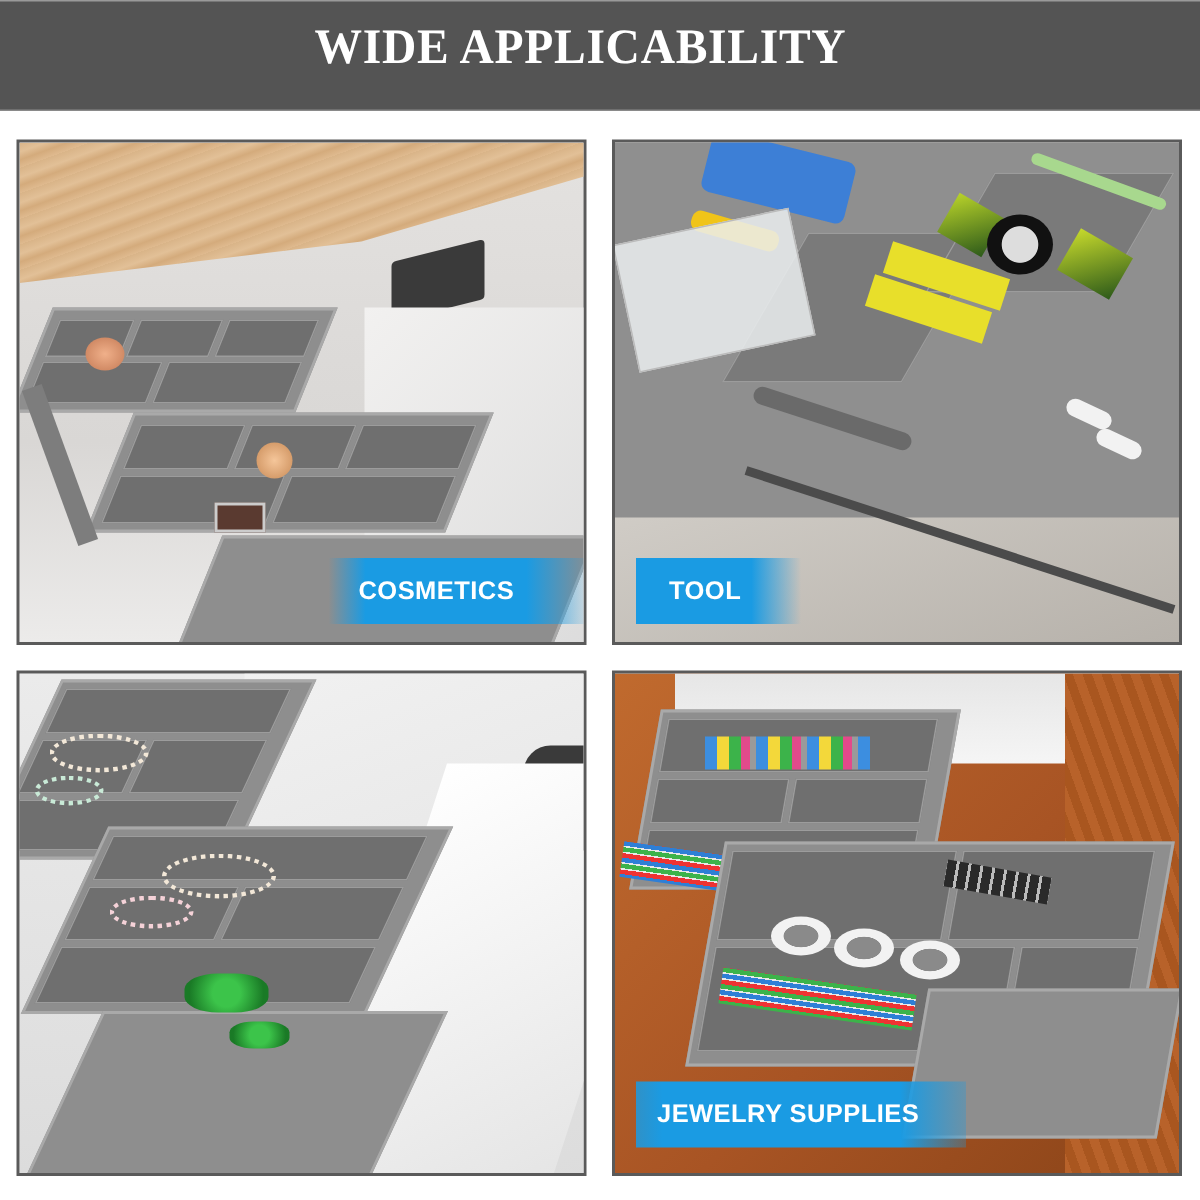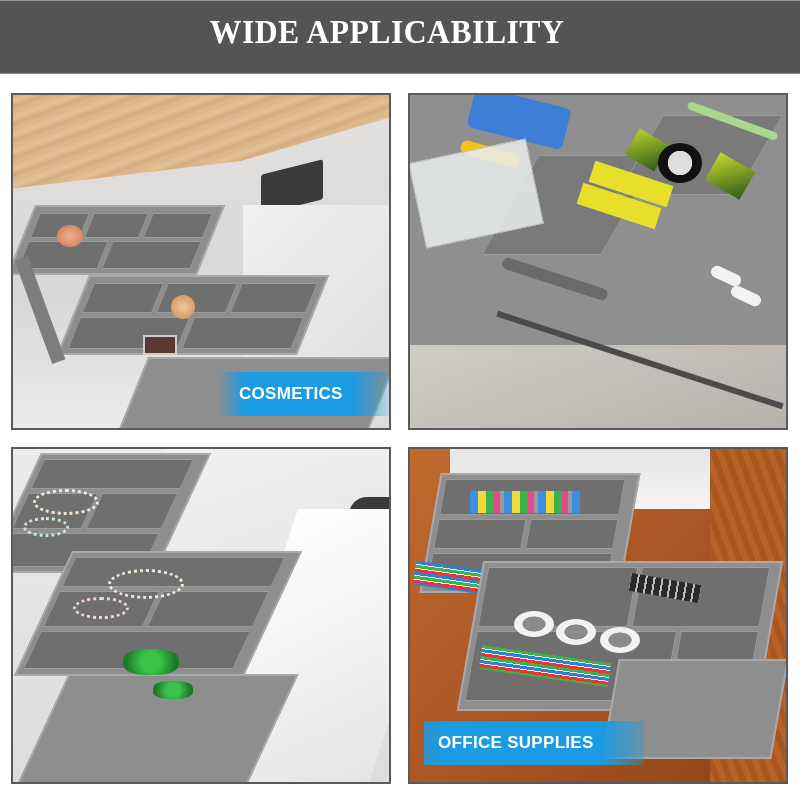--- a/index.html
+++ b/index.html
@@ -64,20 +64,23 @@
   <div class="abs" style="left:248px;top:48px;width:44px;height:40px;border-radius:50%;background:radial-gradient(circle,#ddd 0 40%,#111 42% 100%);"></div>
   <div class="abs" style="left:300px;top:65px;width:40px;height:32px;background:linear-gradient(135deg,#c6d92c,#2d5a1a);transform:rotate(30deg);"></div>
   <div class="abs" style="left:275px;top:22px;width:95px;height:8px;background:#a8d88e;transform:rotate(20deg);border-radius:4px;"></div>
   <div class="abs" style="left:180px;top:78px;width:82px;height:22px;background:#e8df2a;transform:rotate(18deg);"></div>
   <div class="abs" style="left:168px;top:100px;width:82px;height:22px;background:#e8df2a;transform:rotate(18deg);"></div>
   <div class="abs" style="left:90px;top:178px;width:110px;height:12px;background:#6a6a6a;transform:rotate(18deg);border-radius:6px;"></div>
   <div class="abs" style="left:300px;top:175px;width:32px;height:12px;background:#f2f2f2;border-radius:6px;transform:rotate(25deg);"></div>
   <div class="abs" style="left:320px;top:195px;width:32px;height:12px;background:#f2f2f2;border-radius:6px;transform:rotate(25deg);"></div>
   <div class="abs" style="left:0;top:250px;width:380px;height:87px;background:linear-gradient(160deg,#d0ccc6,#b6b1aa);"></div>
   <div class="abs" style="left:80px;top:262px;width:300px;height:6px;background:#4b4b4b;transform:rotate(18deg);"></div>
+  <div class="label" style="left:14px;top:277px;width:110px;background:linear-gradient(90deg,#1a9be3 0%,#1a9be3 70%,rgba(26,155,227,0) 100%);">
+    <span style="padding-left:22px;">TOOL</span>
+  </div>
 </div>
 
 <div class="panel" id="p-jew" style="background:linear-gradient(180deg,#ebebeb 0%,#dcdcdc 100%);">
   <div class="abs" style="left:150px;top:0;width:230px;height:337px;background:linear-gradient(160deg,#f1f1f1,#dcdcdc);"></div>
   <div class="abs" style="left:336px;top:48px;width:44px;height:70px;background:#3a3a3a;border-radius:18px 0 0 0;"></div>
   <div class="abs" style="left:240px;top:60px;width:160px;height:277px;background:linear-gradient(150deg,#ffffff,#e5e5e5);transform:skewX(-18deg);"></div>
   <div class="tray" style="left:0;top:4px;width:170px;height:120px;transform:skewX(-25deg);">
     <div class="cell" style="left:4px;top:4px;width:150px;height:30px;"></div>
     <div class="cell" style="left:4px;top:38px;width:70px;height:36px;"></div>
     <div class="cell" style="left:78px;top:38px;width:76px;height:36px;"></div>
@@ -115,15 +118,15 @@
     <div class="cell" style="left:4px;top:68px;width:200px;height:70px;"></div>
     <div class="cell" style="left:208px;top:68px;width:78px;height:70px;"></div>
   </div>
   <div class="abs" style="left:104px;top:162px;width:40px;height:26px;border-radius:50%;background:radial-gradient(ellipse,#8a8a8a 0 40%,#f2f2f2 42% 100%);"></div>
   <div class="abs" style="left:146px;top:170px;width:40px;height:26px;border-radius:50%;background:radial-gradient(ellipse,#8a8a8a 0 40%,#f2f2f2 42% 100%);"></div>
   <div class="abs" style="left:190px;top:178px;width:40px;height:26px;border-radius:50%;background:radial-gradient(ellipse,#8a8a8a 0 40%,#f2f2f2 42% 100%);"></div>
   <div class="abs" style="left:220px;top:130px;width:70px;height:18px;background:repeating-linear-gradient(90deg,#2a2a2a 0 6px,#bbb 6px 8px);transform:rotate(10deg);"></div>
   <div class="abs" style="left:70px;top:205px;width:130px;height:24px;background:repeating-linear-gradient(180deg,#3cb34a 0 3px,#e8e8e8 3px 4px,#2e7fd6 4px 7px,#e8e8e8 7px 8px,#e33 8px 11px);transform:rotate(8deg);"></div>
   <div class="tray" style="left:200px;top:210px;width:170px;height:100px;transform:skewX(-10deg);"></div>
   <div class="label" style="left:14px;top:272px;width:220px;background:linear-gradient(90deg,rgba(26,155,227,0.85) 0%,#1a9be3 8%,#1a9be3 80%,rgba(26,155,227,0.3) 100%);">
-    <span style="padding-left:14px;">OFFICE SUPPLIES</span>
+    <span style="padding-left:14px;">JEWELRY SUPPLIES</span>
   </div>
 </div>
 
 </body></html>

